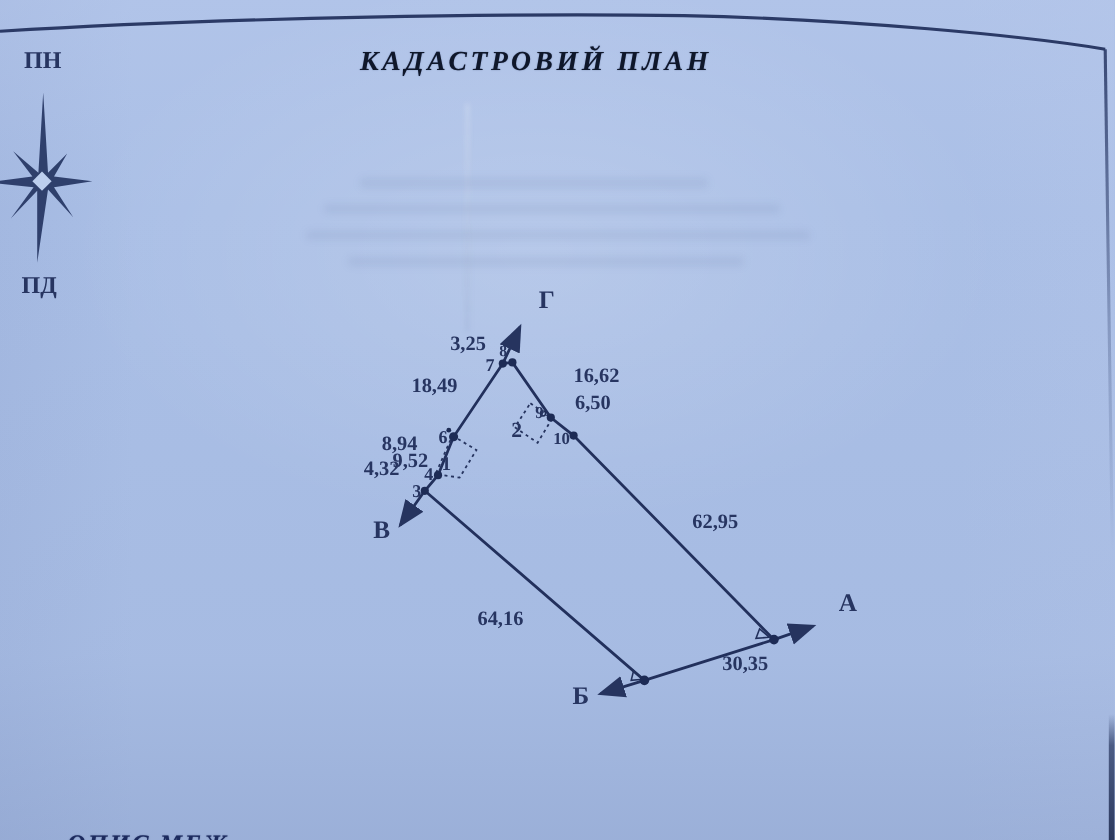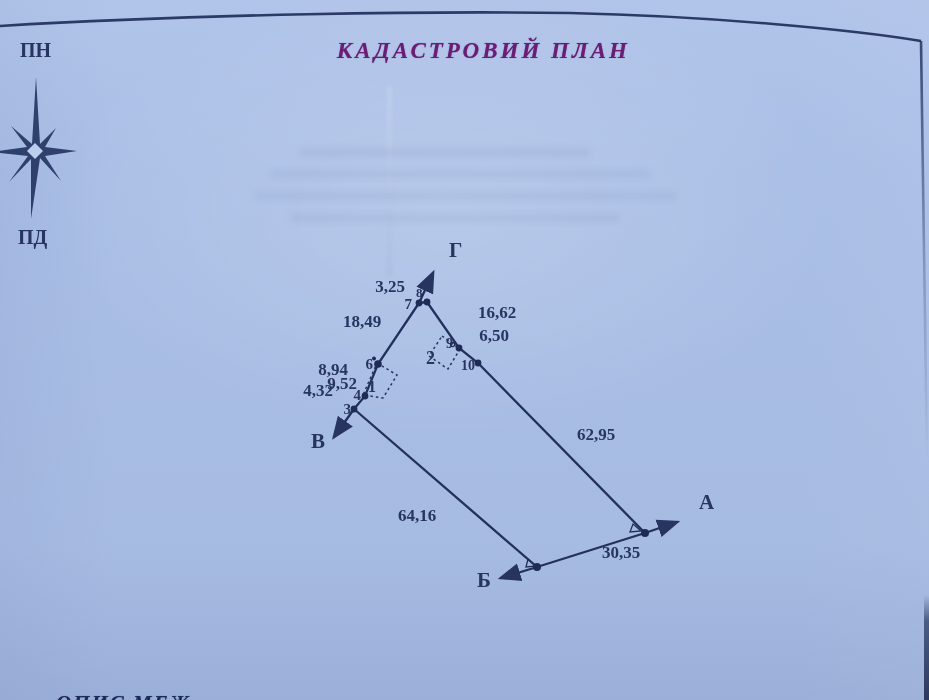--- a/index.html
+++ b/index.html
@@ -19,24 +19,24 @@
   .crease{
     position:absolute;left:388px;top:86px;width:3px;height:190px;
     background:linear-gradient(180deg, rgba(255,255,255,0.25), rgba(120,140,180,0.18));
     filter:blur(2px);
   }
   .smudge{
     position:absolute;background:rgba(85,105,155,0.10);
     filter:blur(3px);border-radius:3px;
   }
   .title{
-    position:absolute;left:300px;top:38px;width:330px;text-align:right;
+    position:absolute;left:300px;top:38px;width:330px;text-align:left;
     font-family:"Liberation Serif", serif;
     font-style:italic;font-weight:bold;font-size:23px;letter-spacing:3px;
-    color:#701a75;text-shadow:0 0 1px rgba(30,44,92,0.55);
+    color:#0f172a;text-shadow:0 0 1px rgba(30,44,92,0.55);
     white-space:nowrap;
   }
   .footer-cut{
     position:absolute;left:56px;top:691px;width:400px;height:9px;overflow:hidden;
     font-family:"Liberation Serif", serif;font-style:italic;font-weight:bold;
     font-size:21px;letter-spacing:2px;color:#1c2a5e;
     text-shadow:0 0 1px rgba(28,42,94,0.6);
   }
   svg{position:absolute;left:0;top:0;}
   svg text{

